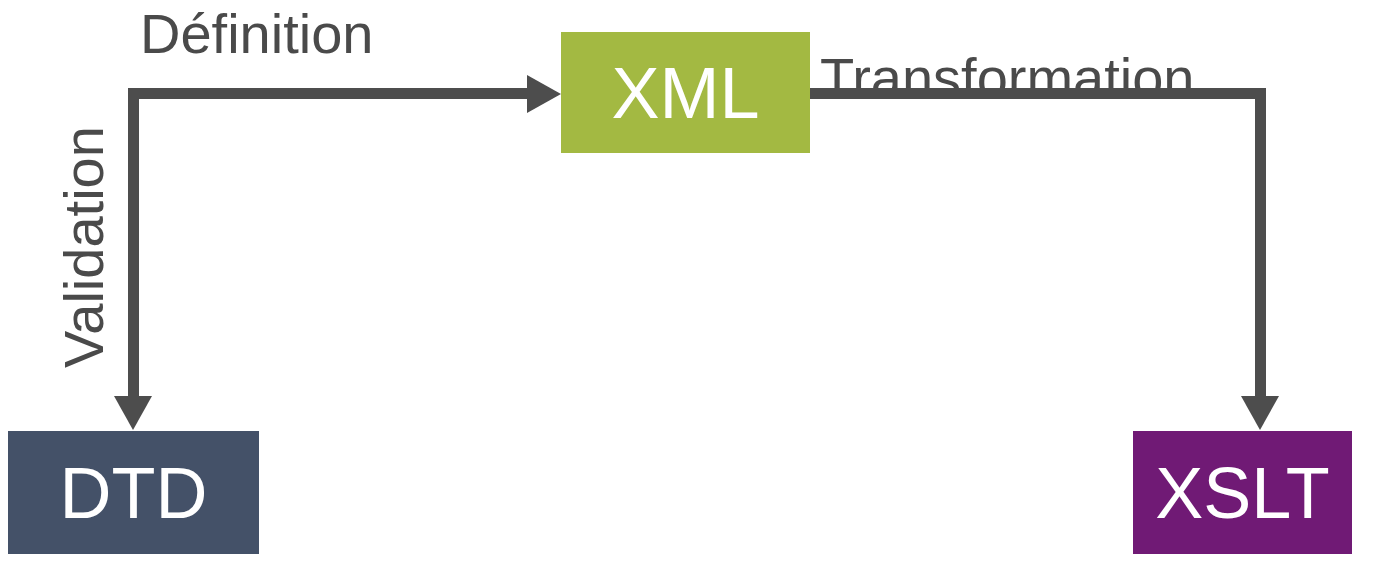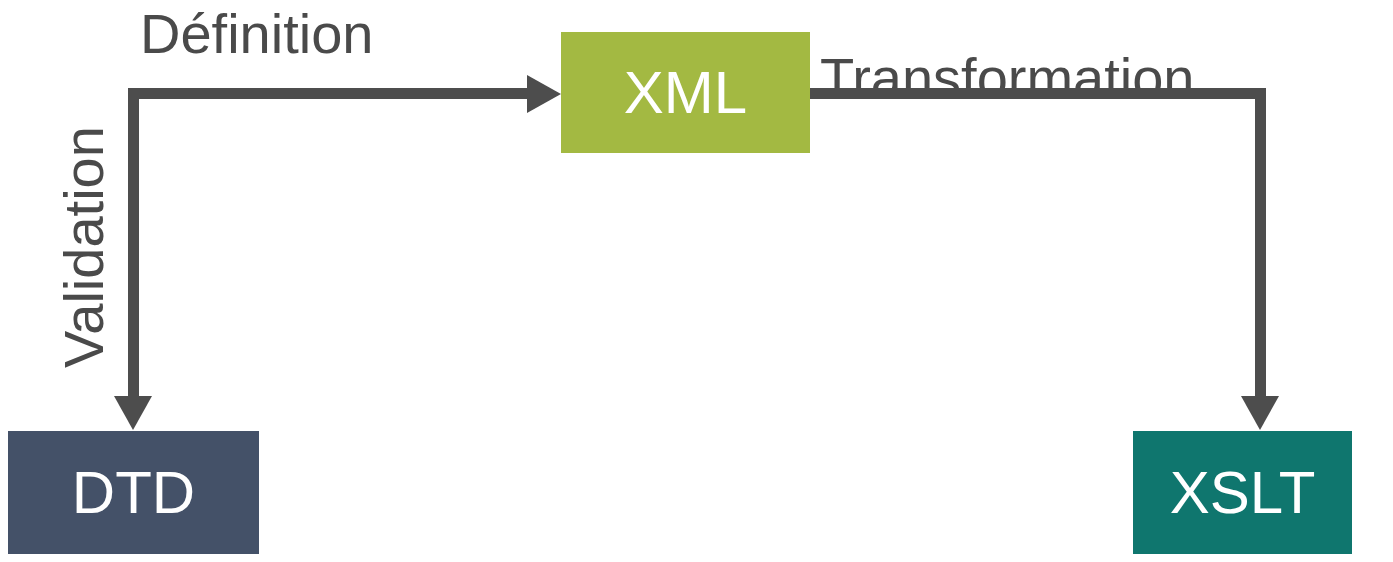--- a/index.html
+++ b/index.html
@@ -14,27 +14,27 @@
     overflow: hidden;
   }
 
   
   .node {
     position: absolute;
     display: flex;
     align-items: center;
     justify-content: center;
     color: #ffffff;
-    font-size: 60px;
+    font-size: 72px;
     line-height: 1;
     letter-spacing: 0px;
   }
   .node-xml  { left: 561px;  top: 32px;  width: 249px; height: 121px; background: #a3b942; }
   .node-dtd  { left: 8px;    top: 431px; width: 251px; height: 123px; background: #445168; }
-  .node-xslt { left: 1133px; top: 431px; width: 219px; height: 123px; background: #0f766e; }
+  .node-xslt { left: 1133px; top: 431px; width: 219px; height: 123px; background: #701a75; }
 
   
   .seg { position: absolute; background: #4d4d4d; }
   .seg-def-h   { left: 128px;  top: 88px; width: 399px; height: 11px; }
   .seg-val-v   { left: 128px;  top: 88px; width: 11px;  height: 308px; }
   .seg-trans-h { left: 810px;  top: 88px; width: 456px; height: 11px; }
   .seg-trans-v { left: 1255px; top: 88px; width: 11px;  height: 308px; }
 
   
   .tri { position: absolute; width: 0; height: 0; }

